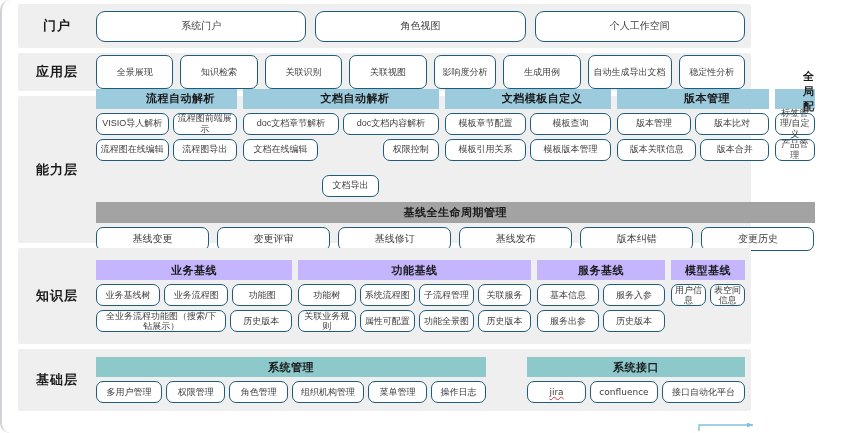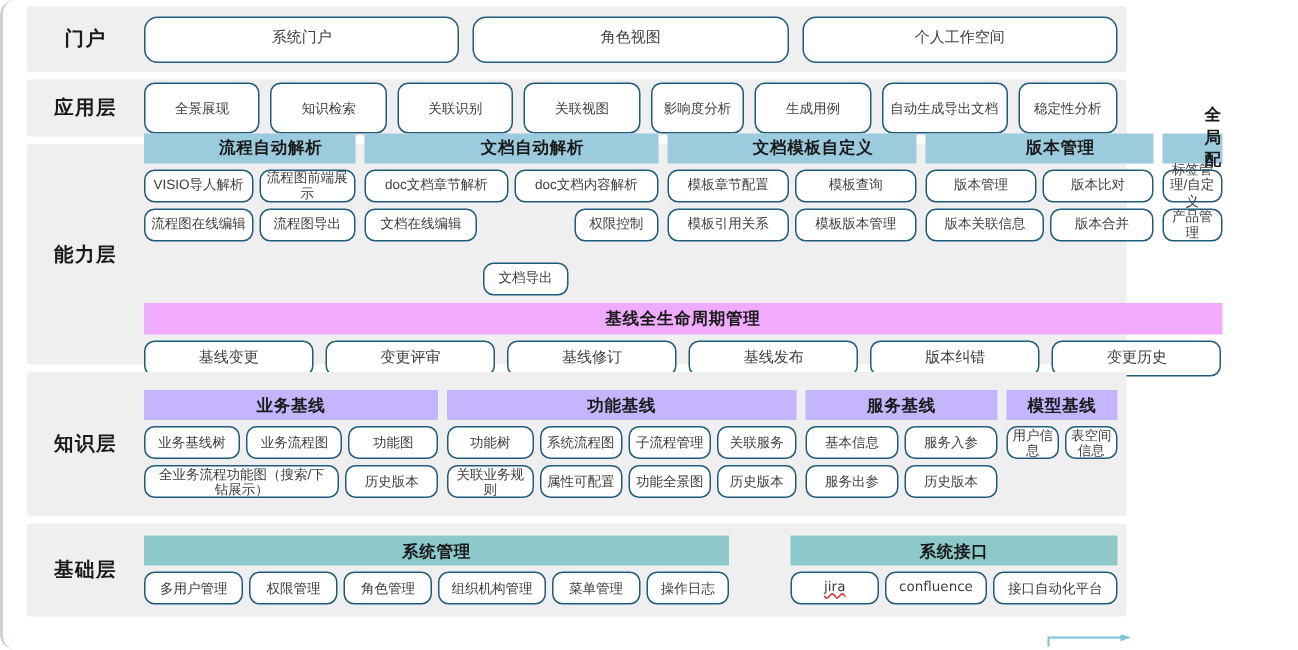--- a/index.html
+++ b/index.html
@@ -114,21 +114,21 @@
 
   
   .wide-head {
     height: 21px;
     display: flex;
     align-items: center;
     justify-content: center;
     font-size: 11px;
     font-weight: bold;
     color: #1a1a1a;
-    background: #f0abfc;
+    background: #a3a3a3;
     letter-spacing: 0.5px;
   }
   .wide-row { display: flex; gap: 8px; }
   .wide-row .pill { flex: 1 1 0; height: 24px; font-size: 10px; }
 
   .stack { display: flex; flex-direction: column; gap: 4px; width: 100%; }
   .spell {
     text-decoration: underline wavy #e03030;
     text-decoration-skip-ink: none;
   }

